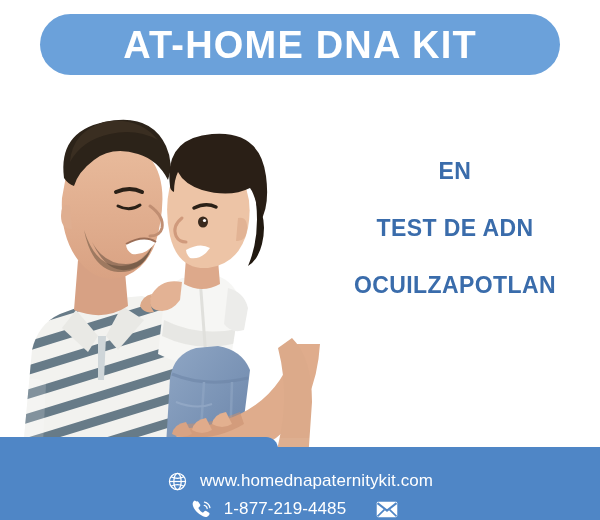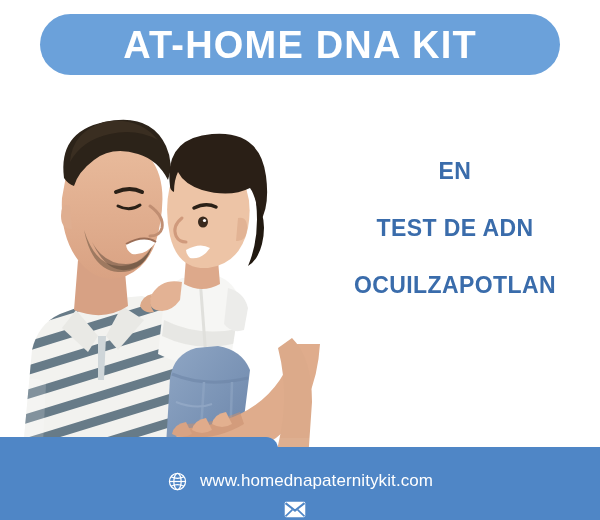--- a/index.html
+++ b/index.html
@@ -277,20 +277,30 @@
             <line x1="2.8" y1="12" x2="21.2" y2="12"></line>
             <path d="M4.6 6.6 q7.4 3.4 14.8 0"></path>
             <path d="M4.6 17.4 q7.4 -3.4 14.8 0"></path>
           </svg>
         </span>
         <span class="footer-text">www.homednapaternitykit.com</span>
       </div>
     </div>
 
     <div class="footer-row row-2">
+      <div class="footer-item">
+        <span class="footer-icon">
+          <svg viewBox="0 0 24 24" width="21" height="21">
+            <path d="M6.3 2.8 q1.5 -0.6 2.4 0.8 l1.7 2.8 q0.7 1.1 -0.4 2.1 l-1.2 1.1 q-0.5 0.5 -0.1 1.3 q1.4 2.8 4.2 4.4 q0.8 0.4 1.3 -0.1 l1.1 -1.2 q1 -1.1 2.1 -0.4 l2.8 1.7 q1.4 0.9 0.8 2.4 q-0.7 1.8 -2.6 2.5 q-2 0.7 -4.7 -0.5 q-4.2 -1.9 -7 -4.8 q-2.9 -2.9 -4.3 -6.6 q-0.9 -2.5 -0.2 -4.2 q0.7 -1.7 2.1 -2.3 z" fill="#ffffff"></path>
+            <path d="M15.4 3.6 q2.6 0.5 4.2 2.2 q1.6 1.7 2 4.1" stroke="#ffffff" stroke-width="1.5" fill="none" stroke-linecap="round"></path>
+            <path d="M15.1 7.3 q1.4 0.3 2.3 1.3 q0.9 1 1.1 2.3" stroke="#ffffff" stroke-width="1.4" fill="none" stroke-linecap="round"></path>
+          </svg>
+        </span>
+        <span class="footer-text">1-877-219-4485</span>
+      </div>
 
       <div class="footer-item">
         <span class="footer-icon">
           <svg viewBox="0 0 24 20" width="23" height="19">
             <rect x="0.8" y="1.6" width="22.4" height="16.8" rx="1.6" fill="#ffffff"></rect>
             <path d="M1.6 3 l10.4 8.2 l10.4 -8.2" fill="none" stroke="#4f86c6" stroke-width="2.2" stroke-linejoin="round"></path>
             <path d="M1.6 17.4 l7.6 -7.2 M22.4 17.4 l-7.6 -7.2" fill="none" stroke="#4f86c6" stroke-width="1.8"></path>
           </svg>
         </span>
       </div>

